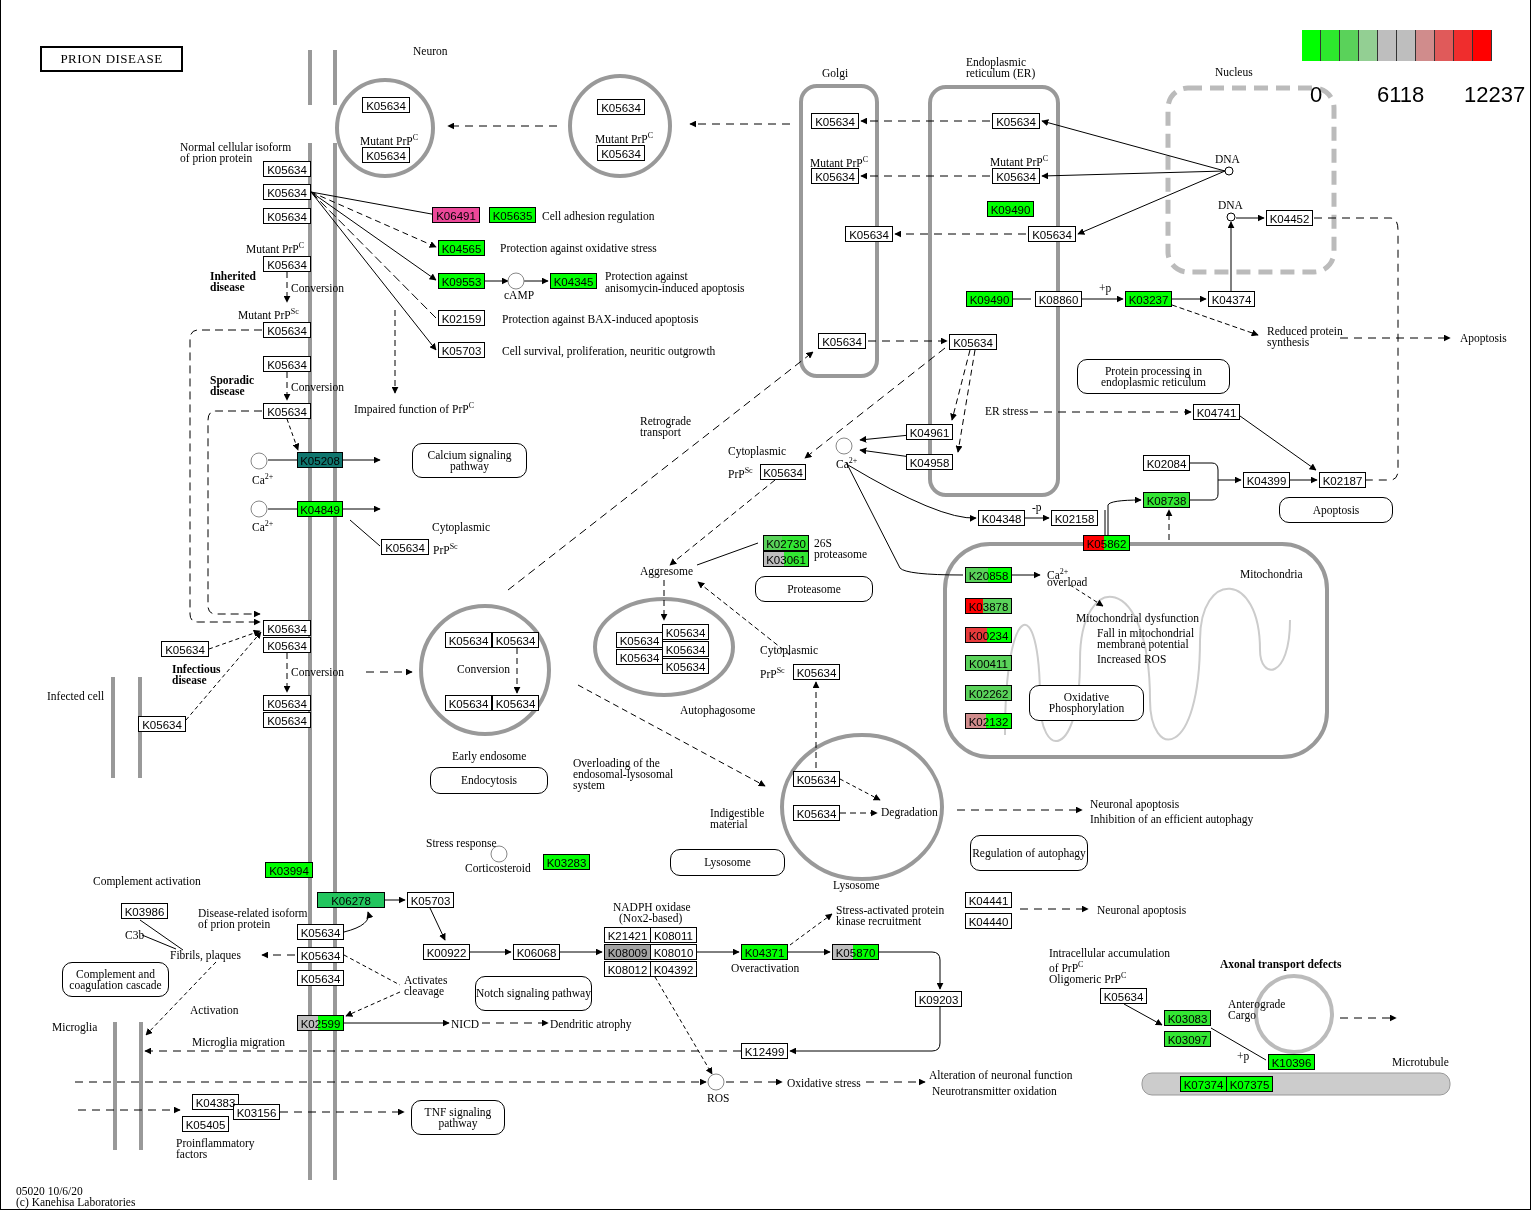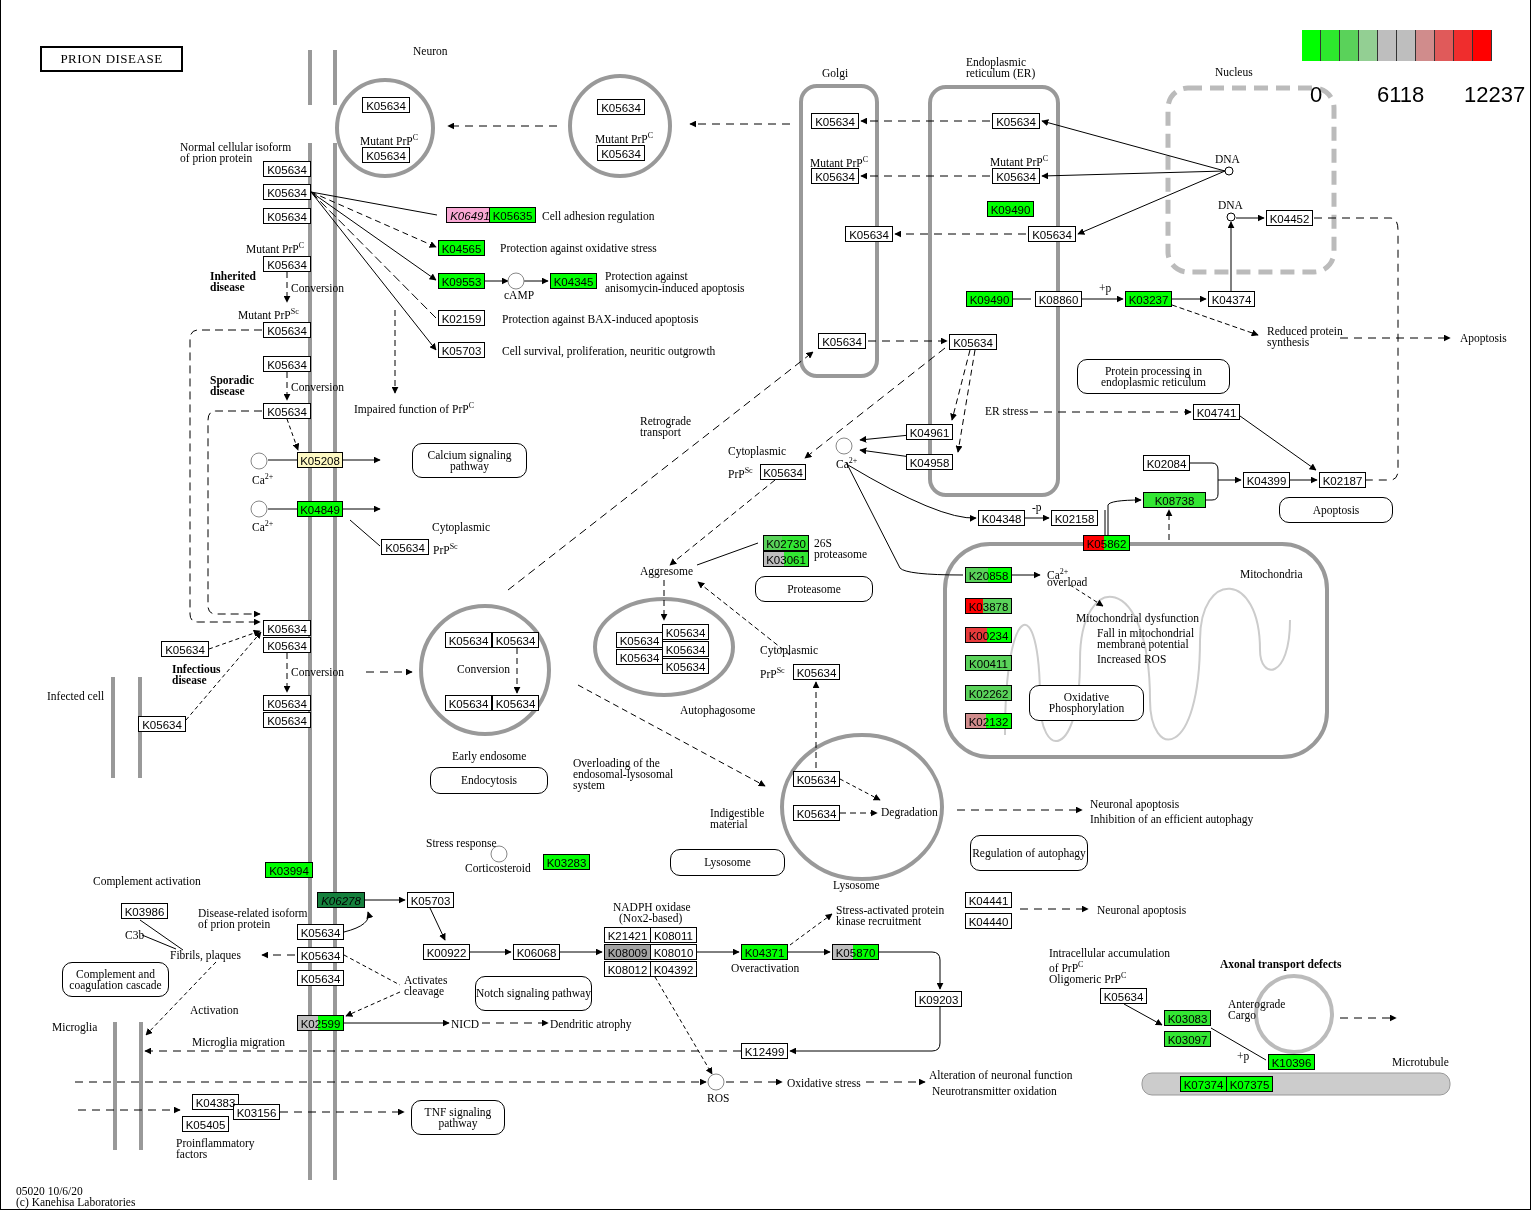--- a/index.html
+++ b/index.html
@@ -195,30 +195,30 @@
       <div class="node" style="left: 362px; top: 147px; width: 48px; background: rgb(255, 255, 255);"><span>K05634</span></div>
       <div class="node" style="left: 597px; top: 99px; width: 48px; background: rgb(255, 255, 255);"><span>K05634</span></div>
       <div class="node" style="left: 597px; top: 145px; width: 48px; background: rgb(255, 255, 255);"><span>K05634</span></div>
       <div class="node" style="left: 263px; top: 161px; width: 48px; background: rgb(255, 255, 255);"><span>K05634</span></div>
       <div class="node" style="left: 263px; top: 184px; width: 48px; background: rgb(255, 255, 255);"><span>K05634</span></div>
       <div class="node" style="left: 263px; top: 208px; width: 48px; background: rgb(255, 255, 255);"><span>K05634</span></div>
       <div class="node" style="left: 263px; top: 256px; width: 48px; background: rgb(255, 255, 255);"><span>K05634</span></div>
       <div class="node" style="left: 263px; top: 322px; width: 48px; background: rgb(255, 255, 255);"><span>K05634</span></div>
       <div class="node" style="left: 263px; top: 356px; width: 48px; background: rgb(255, 255, 255);"><span>K05634</span></div>
       <div class="node" style="left: 263px; top: 403px; width: 48px; background: rgb(255, 255, 255);"><span>K05634</span></div>
-      <div class="node" style="left: 297px; top: 452px; width: 46px; background: #fef9c3;"><span>K05208</span></div>
+      <div class="node" style="left: 297px; top: 452px; width: 46px; background: #0f766e;"><span>K05208</span></div>
       <div class="node" style="left: 297px; top: 501px; width: 46px; background: rgb(0, 255, 0);"><span>K04849</span></div>
       <div class="node" style="left: 381px; top: 539px; width: 48px; background: rgb(255, 255, 255);"><span>K05634</span></div>
       <div class="node" style="left: 263px; top: 620px; width: 48px; background: rgb(255, 255, 255);"><span>K05634</span></div>
       <div class="node" style="left: 263px; top: 637px; width: 48px; background: rgb(255, 255, 255);"><span>K05634</span></div>
       <div class="node" style="left: 161px; top: 641px; width: 48px; background: rgb(255, 255, 255);"><span>K05634</span></div>
       <div class="node" style="left: 263px; top: 695px; width: 48px; background: rgb(255, 255, 255);"><span>K05634</span></div>
       <div class="node" style="left: 263px; top: 712px; width: 48px; background: rgb(255, 255, 255);"><span>K05634</span></div>
       <div class="node" style="left: 138px; top: 716px; width: 48px; background: rgb(255, 255, 255);"><span>K05634</span></div>
-      <div class="node" style="left: 446px; top: 207px; width: 48px; background: #f9a8d4; font-style: italic;"><span>K06491</span></div>
+      <div class="node" style="left: 432px; top: 207px; width: 48px; background: #ec4899;"><span>K06491</span></div>
       <div class="node" style="left: 489px; top: 207px; width: 47px; background: rgb(0, 255, 0);"><span>K05635</span></div>
       <div class="node" style="left: 438px; top: 240px; width: 47px; background: rgb(0, 255, 0);"><span>K04565</span></div>
       <div class="node" style="left: 438px; top: 273px; width: 47px; background: rgb(0, 255, 0);"><span>K09553</span></div>
       <div class="node" style="left: 550px; top: 273px; width: 47px; background: rgb(0, 255, 0);"><span>K04345</span></div>
       <div class="node" style="left: 438px; top: 310px; width: 47px; background: rgb(255, 255, 255);"><span>K02159</span></div>
       <div class="node" style="left: 438px; top: 342px; width: 47px; background: rgb(255, 255, 255);"><span>K05703</span></div>
       <div class="node" style="left: 811px; top: 113px; width: 48px; background: rgb(255, 255, 255);"><span>K05634</span></div>
       <div class="node" style="left: 811px; top: 168px; width: 48px; background: rgb(255, 255, 255);"><span>K05634</span></div>
       <div class="node" style="left: 845px; top: 226px; width: 48px; background: rgb(255, 255, 255);"><span>K05634</span></div>
       <div class="node" style="left: 818px; top: 333px; width: 48px; background: rgb(255, 255, 255);"><span>K05634</span></div>
@@ -229,21 +229,21 @@
       <div class="node" style="left: 966px; top: 291px; width: 47px; background: rgb(0, 255, 0);"><span>K09490</span></div>
       <div class="node" style="left: 1035px; top: 291px; width: 47px; background: rgb(255, 255, 255);"><span>K08860</span></div>
       <div class="node" style="left: 1125px; top: 291px; width: 47px; background: rgb(0, 255, 0);"><span>K03237</span></div>
       <div class="node" style="left: 1208px; top: 291px; width: 47px; background: rgb(255, 255, 255);"><span>K04374</span></div>
       <div class="node" style="left: 1266px; top: 210px; width: 47px; background: rgb(255, 255, 255);"><span>K04452</span></div>
       <div class="node" style="left: 949px; top: 334px; width: 48px; background: rgb(255, 255, 255);"><span>K05634</span></div>
       <div class="node" style="left: 906px; top: 424px; width: 47px; background: rgb(255, 255, 255);"><span>K04961</span></div>
       <div class="node" style="left: 906px; top: 454px; width: 47px; background: rgb(255, 255, 255);"><span>K04958</span></div>
       <div class="node" style="left: 1193px; top: 404px; width: 47px; background: rgb(255, 255, 255);"><span>K04741</span></div>
       <div class="node" style="left: 1143px; top: 455px; width: 47px; background: rgb(255, 255, 255);"><span>K02084</span></div>
-      <div class="node" style="left: 1143px; top: 492px; width: 63px; background: rgb(51, 230, 51);"><span>K08738</span></div>
+      <div class="node" style="left: 1143px; top: 492px; width: 47px; background: rgb(51, 230, 51);"><span>K08738</span></div>
       <div class="node" style="left: 1243px; top: 472px; width: 47px; background: rgb(255, 255, 255);"><span>K04399</span></div>
       <div class="node" style="left: 1319px; top: 472px; width: 47px; background: rgb(255, 255, 255);"><span>K02187</span></div>
       <div class="node" style="left: 978px; top: 510px; width: 47px; background: rgb(255, 255, 255);"><span>K04348</span></div>
       <div class="node" style="left: 1051px; top: 510px; width: 47px; background: rgb(255, 255, 255);"><span>K02158</span></div>
       <div class="node" style="left: 1083px; top: 535px; width: 47px; background: linear-gradient(to right, rgb(255, 0, 0) 0%, rgb(255, 0, 0) 45%, rgb(0, 255, 0) 45%, rgb(0, 255, 0) 100%);"><span>K05862</span></div>
       <div class="node" style="left: 965px; top: 567px; width: 47px; background: linear-gradient(to right, rgb(90, 210, 90) 0%, rgb(90, 210, 90) 50%, rgb(0, 255, 0) 50%, rgb(0, 255, 0) 100%);"><span>K20858</span></div>
       <div class="node" style="left: 965px; top: 598px; width: 47px; background: linear-gradient(to right, rgb(255, 0, 0) 0%, rgb(255, 0, 0) 38%, rgb(90, 210, 90) 38%, rgb(90, 210, 90) 100%);"><span>K03878</span></div>
       <div class="node" style="left: 965px; top: 627px; width: 47px; background: linear-gradient(to right, rgb(232, 59, 59) 0%, rgb(232, 59, 59) 47%, rgb(0, 255, 0) 47%, rgb(0, 255, 0) 100%);"><span>K00234</span></div>
       <div class="node" style="left: 965px; top: 655px; width: 47px; background: rgb(90, 210, 90);"><span>K00411</span></div>
       <div class="node" style="left: 965px; top: 685px; width: 47px; background: rgb(90, 210, 90);"><span>K02262</span></div>
@@ -258,21 +258,21 @@
       <div class="node" style="left: 662px; top: 658px; width: 47px; background: rgb(255, 255, 255);"><span>K05634</span></div>
       <div class="node" style="left: 793px; top: 664px; width: 47px; background: rgb(255, 255, 255);"><span>K05634</span></div>
       <div class="node" style="left: 445px; top: 632px; width: 47px; background: rgb(255, 255, 255);"><span>K05634</span></div>
       <div class="node" style="left: 492px; top: 632px; width: 47px; background: rgb(255, 255, 255);"><span>K05634</span></div>
       <div class="node" style="left: 445px; top: 695px; width: 47px; background: rgb(255, 255, 255);"><span>K05634</span></div>
       <div class="node" style="left: 492px; top: 695px; width: 47px; background: rgb(255, 255, 255);"><span>K05634</span></div>
       <div class="node" style="left: 793px; top: 771px; width: 47px; background: rgb(255, 255, 255);"><span>K05634</span></div>
       <div class="node" style="left: 793px; top: 805px; width: 47px; background: rgb(255, 255, 255);"><span>K05634</span></div>
       <div class="node" style="left: 265px; top: 862px; width: 48px; background: rgb(0, 255, 0);"><span>K03994</span></div>
       <div class="node" style="left: 543px; top: 854px; width: 47px; background: rgb(0, 255, 0);"><span>K03283</span></div>
-      <div class="node" style="left: 317px; top: 892px; width: 48px; background: #15803d; font-style: italic;"><span>K06278</span></div>
+      <div class="node" style="left: 317px; top: 892px; width: 68px; background: #22c55e;"><span>K06278</span></div>
       <div class="node" style="left: 407px; top: 892px; width: 47px; background: rgb(255, 255, 255);"><span>K05703</span></div>
       <div class="node" style="left: 121px; top: 903px; width: 47px; background: rgb(255, 255, 255);"><span>K03986</span></div>
       <div class="node" style="left: 297px; top: 924px; width: 47px; background: rgb(255, 255, 255);"><span>K05634</span></div>
       <div class="node" style="left: 297px; top: 947px; width: 47px; background: rgb(255, 255, 255);"><span>K05634</span></div>
       <div class="node" style="left: 297px; top: 970px; width: 47px; background: rgb(255, 255, 255);"><span>K05634</span></div>
       <div class="node" style="left: 423px; top: 944px; width: 47px; background: rgb(255, 255, 255);"><span>K00922</span></div>
       <div class="node" style="left: 513px; top: 944px; width: 47px; background: rgb(255, 255, 255);"><span>K06068</span></div>
       <div class="node" style="left: 604px; top: 927px; width: 47px; background: rgb(255, 255, 255);"><span>K21421</span></div>
       <div class="node" style="left: 650px; top: 927px; width: 47px; background: rgb(255, 255, 255);"><span>K08011</span></div>
       <div class="node" style="left: 604px; top: 944px; width: 47px; background: #a3a3a3;"><span>K08009</span></div>

